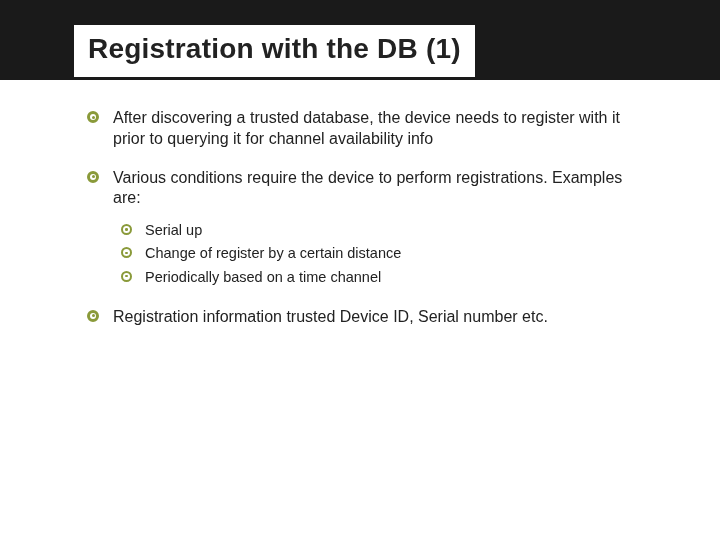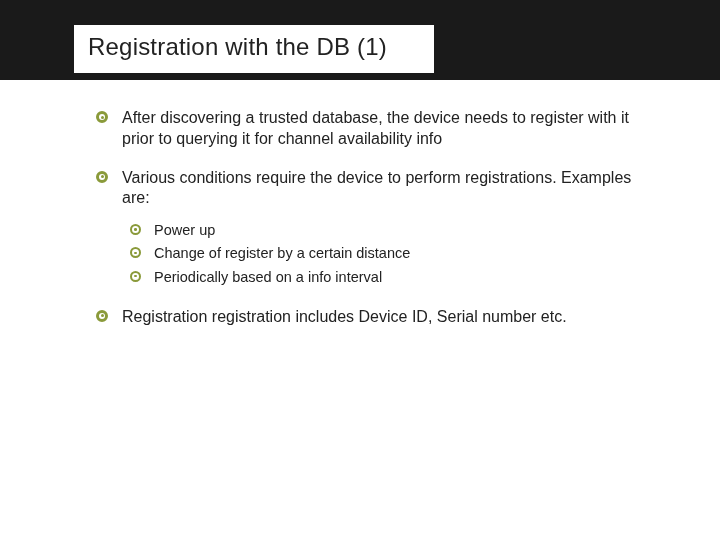--- a/index.html
+++ b/index.html
@@ -23,29 +23,29 @@
     position: absolute;
     top: 25px;
     left: 74px;
     background: #ffffff;
     padding: 8px 14px 12px 14px;
     min-width: 360px;
     box-sizing: border-box;
   }
   .title-box h1 {
     margin: 0;
-    font-size: 24px;
-    font-weight: 400;
+    font-size: 28px;
+    font-weight: 700;
     color: #222222;
     letter-spacing: 0.2px;
   }
   .content {
     position: absolute;
     top: 108px;
-    left: 96px;
+    left: 87px;
     width: 560px;
   }
   ul.bullets {
     list-style: none;
     padding: 0;
     margin: 0;
   }
   ul.bullets > li {
     position: relative;
     padding-left: 26px;
@@ -125,30 +125,30 @@
     <li>
       <span class="dot"></span>
       <span>After discovering a trusted database, the device needs to register with it prior to querying it for channel availability info</span>
     </li>
     <li>
       <span class="dot"></span>
       <span>Various conditions require the device to perform registrations. Examples are:</span>
       <ul class="sub">
         <li>
           <span class="dot"></span>
-          <span>Power up</span>
+          <span>Serial up</span>
         </li>
         <li>
           <span class="dot"></span>
           <span>Change of register by a certain distance</span>
         </li>
         <li>
           <span class="dot"></span>
-          <span>Periodically based on a info interval</span>
+          <span>Periodically based on a time channel</span>
         </li>
       </ul>
     </li>
     <li>
       <span class="dot"></span>
-      <span>Registration registration includes Device ID, Serial number etc.</span>
+      <span>Registration information trusted Device ID, Serial number etc.</span>
     </li>
   </ul>
 </div>
 
 </body></html>

